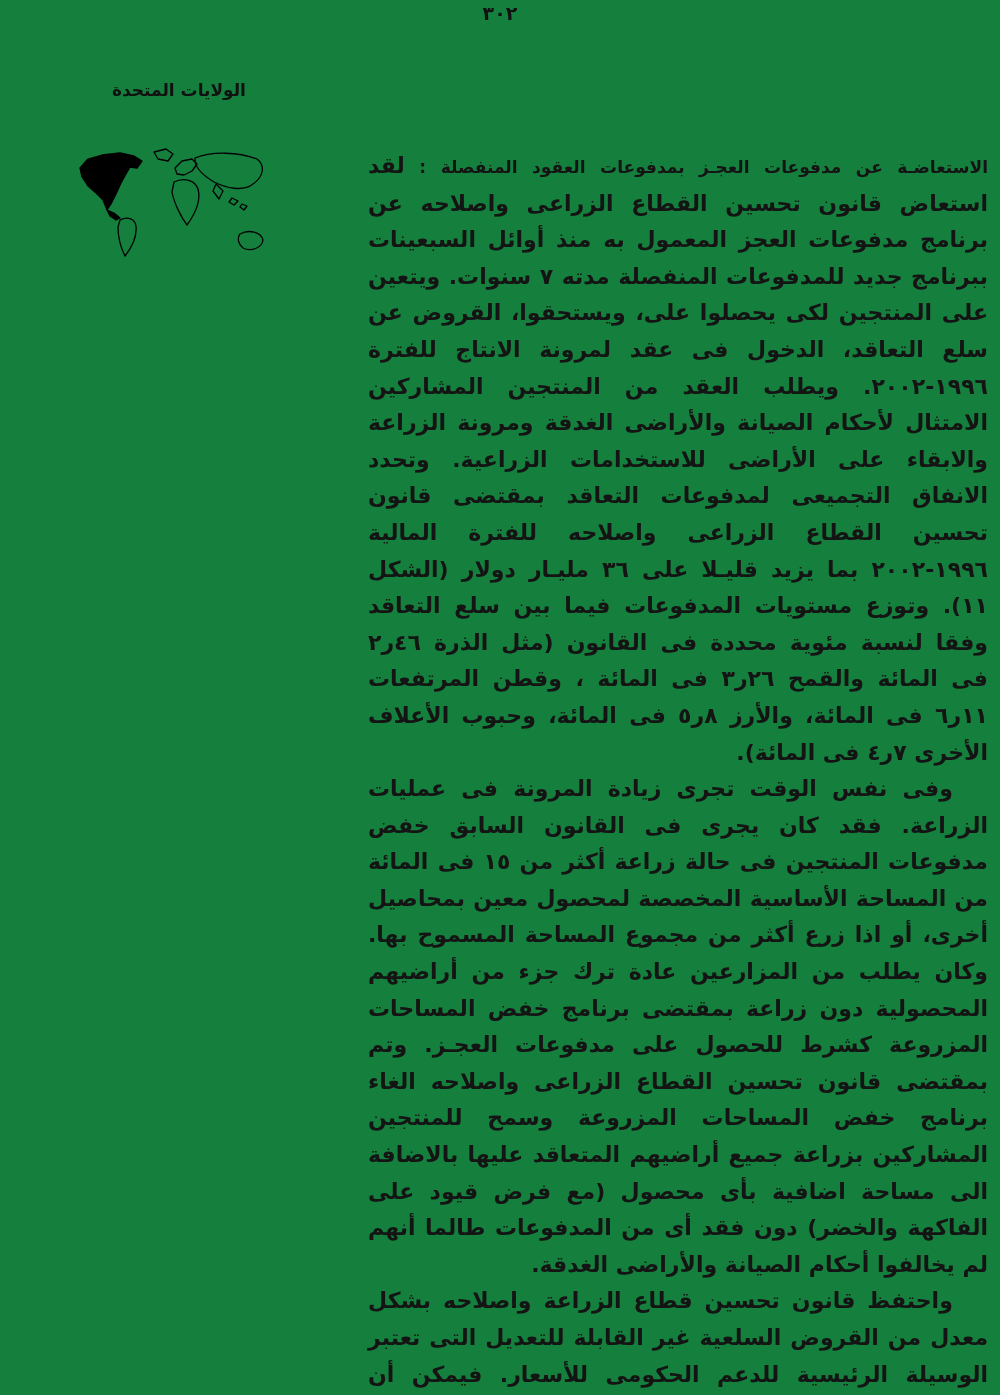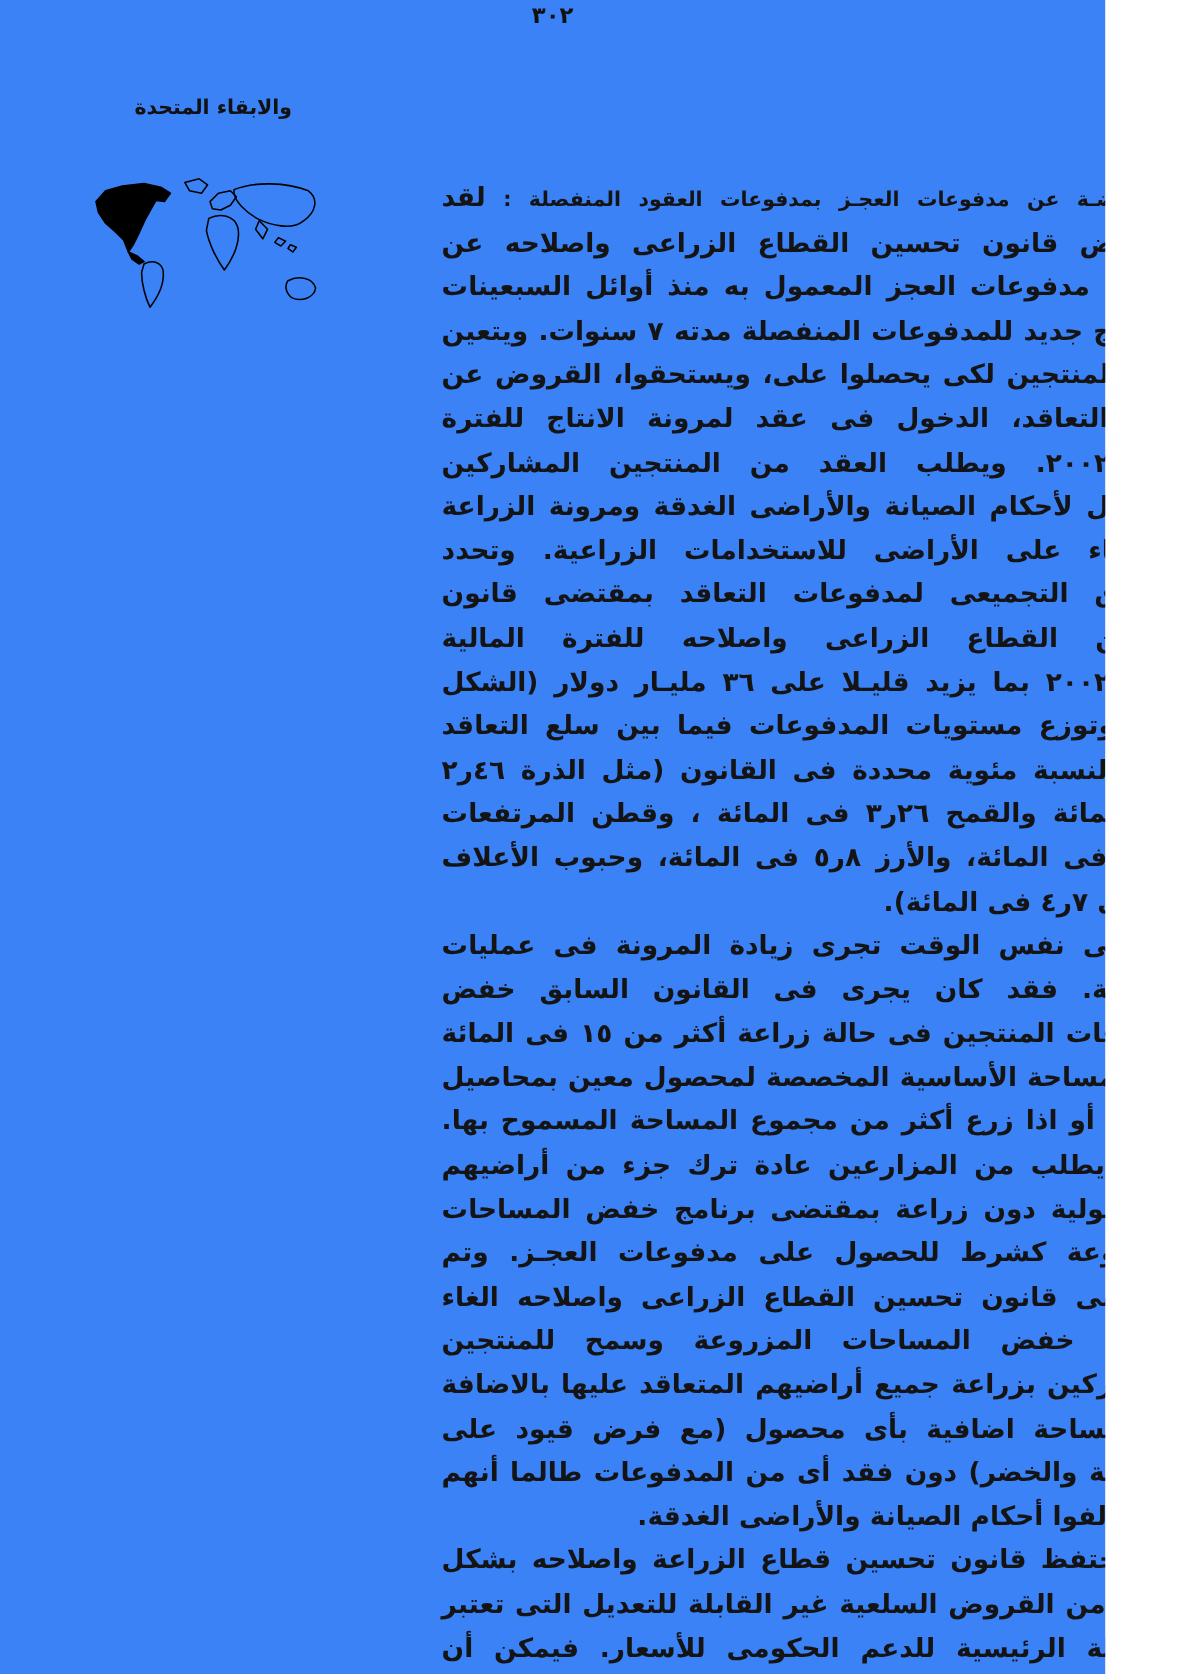--- a/index.html
+++ b/index.html
@@ -2,23 +2,23 @@
 <html lang="ar"><head>
 <meta charset="utf-8">
 <style>
   html, body {
     margin: 0;
     padding: 0;
     background: #ffffff;
   }
   .page {
     position: relative;
-    width: 921px;
+    width: 1000px;
     height: 1395px;
-    background: #3b82f6;
+    background: #15803d;
     overflow: hidden;
     font-family: "DejaVu Sans", sans-serif;
     color: #111111;
   }
   .page-number {
     position: absolute;
     top: 2px;
     left: 0;
     width: 100%;
     text-align: center;
@@ -69,21 +69,21 @@
     font-size: 17px;
   }
 </style>
 </head>
 <body>
 
 <div class="page">
 
   <div class="page-number">٣٠٢</div>
 
-  <div class="region-label">والابقاء المتحدة</div>
+  <div class="region-label">الولايات المتحدة</div>
 
   <div class="world-map">
     <svg viewBox="0 0 200 125" fill="none" stroke="#000000" stroke-width="1.3" stroke-linejoin="round">
 
       <path d="M80,6 L92,3 L99,8 L94,15 L84,13 Z"></path>
 
       <path d="M6,22 L14,13 L28,9 L46,7 L60,10 L68,15 L63,22 L56,21 L52,28 L47,37 L42,48 L37,58 L33,64 L29,54 L22,47 L14,40 L8,31 Z" fill="#000000" stroke="#000000"></path>
 
       <path d="M33,64 L40,67 L46,72 L42,74 L36,70 Z" fill="#000000" stroke="#000000"></path>
 

